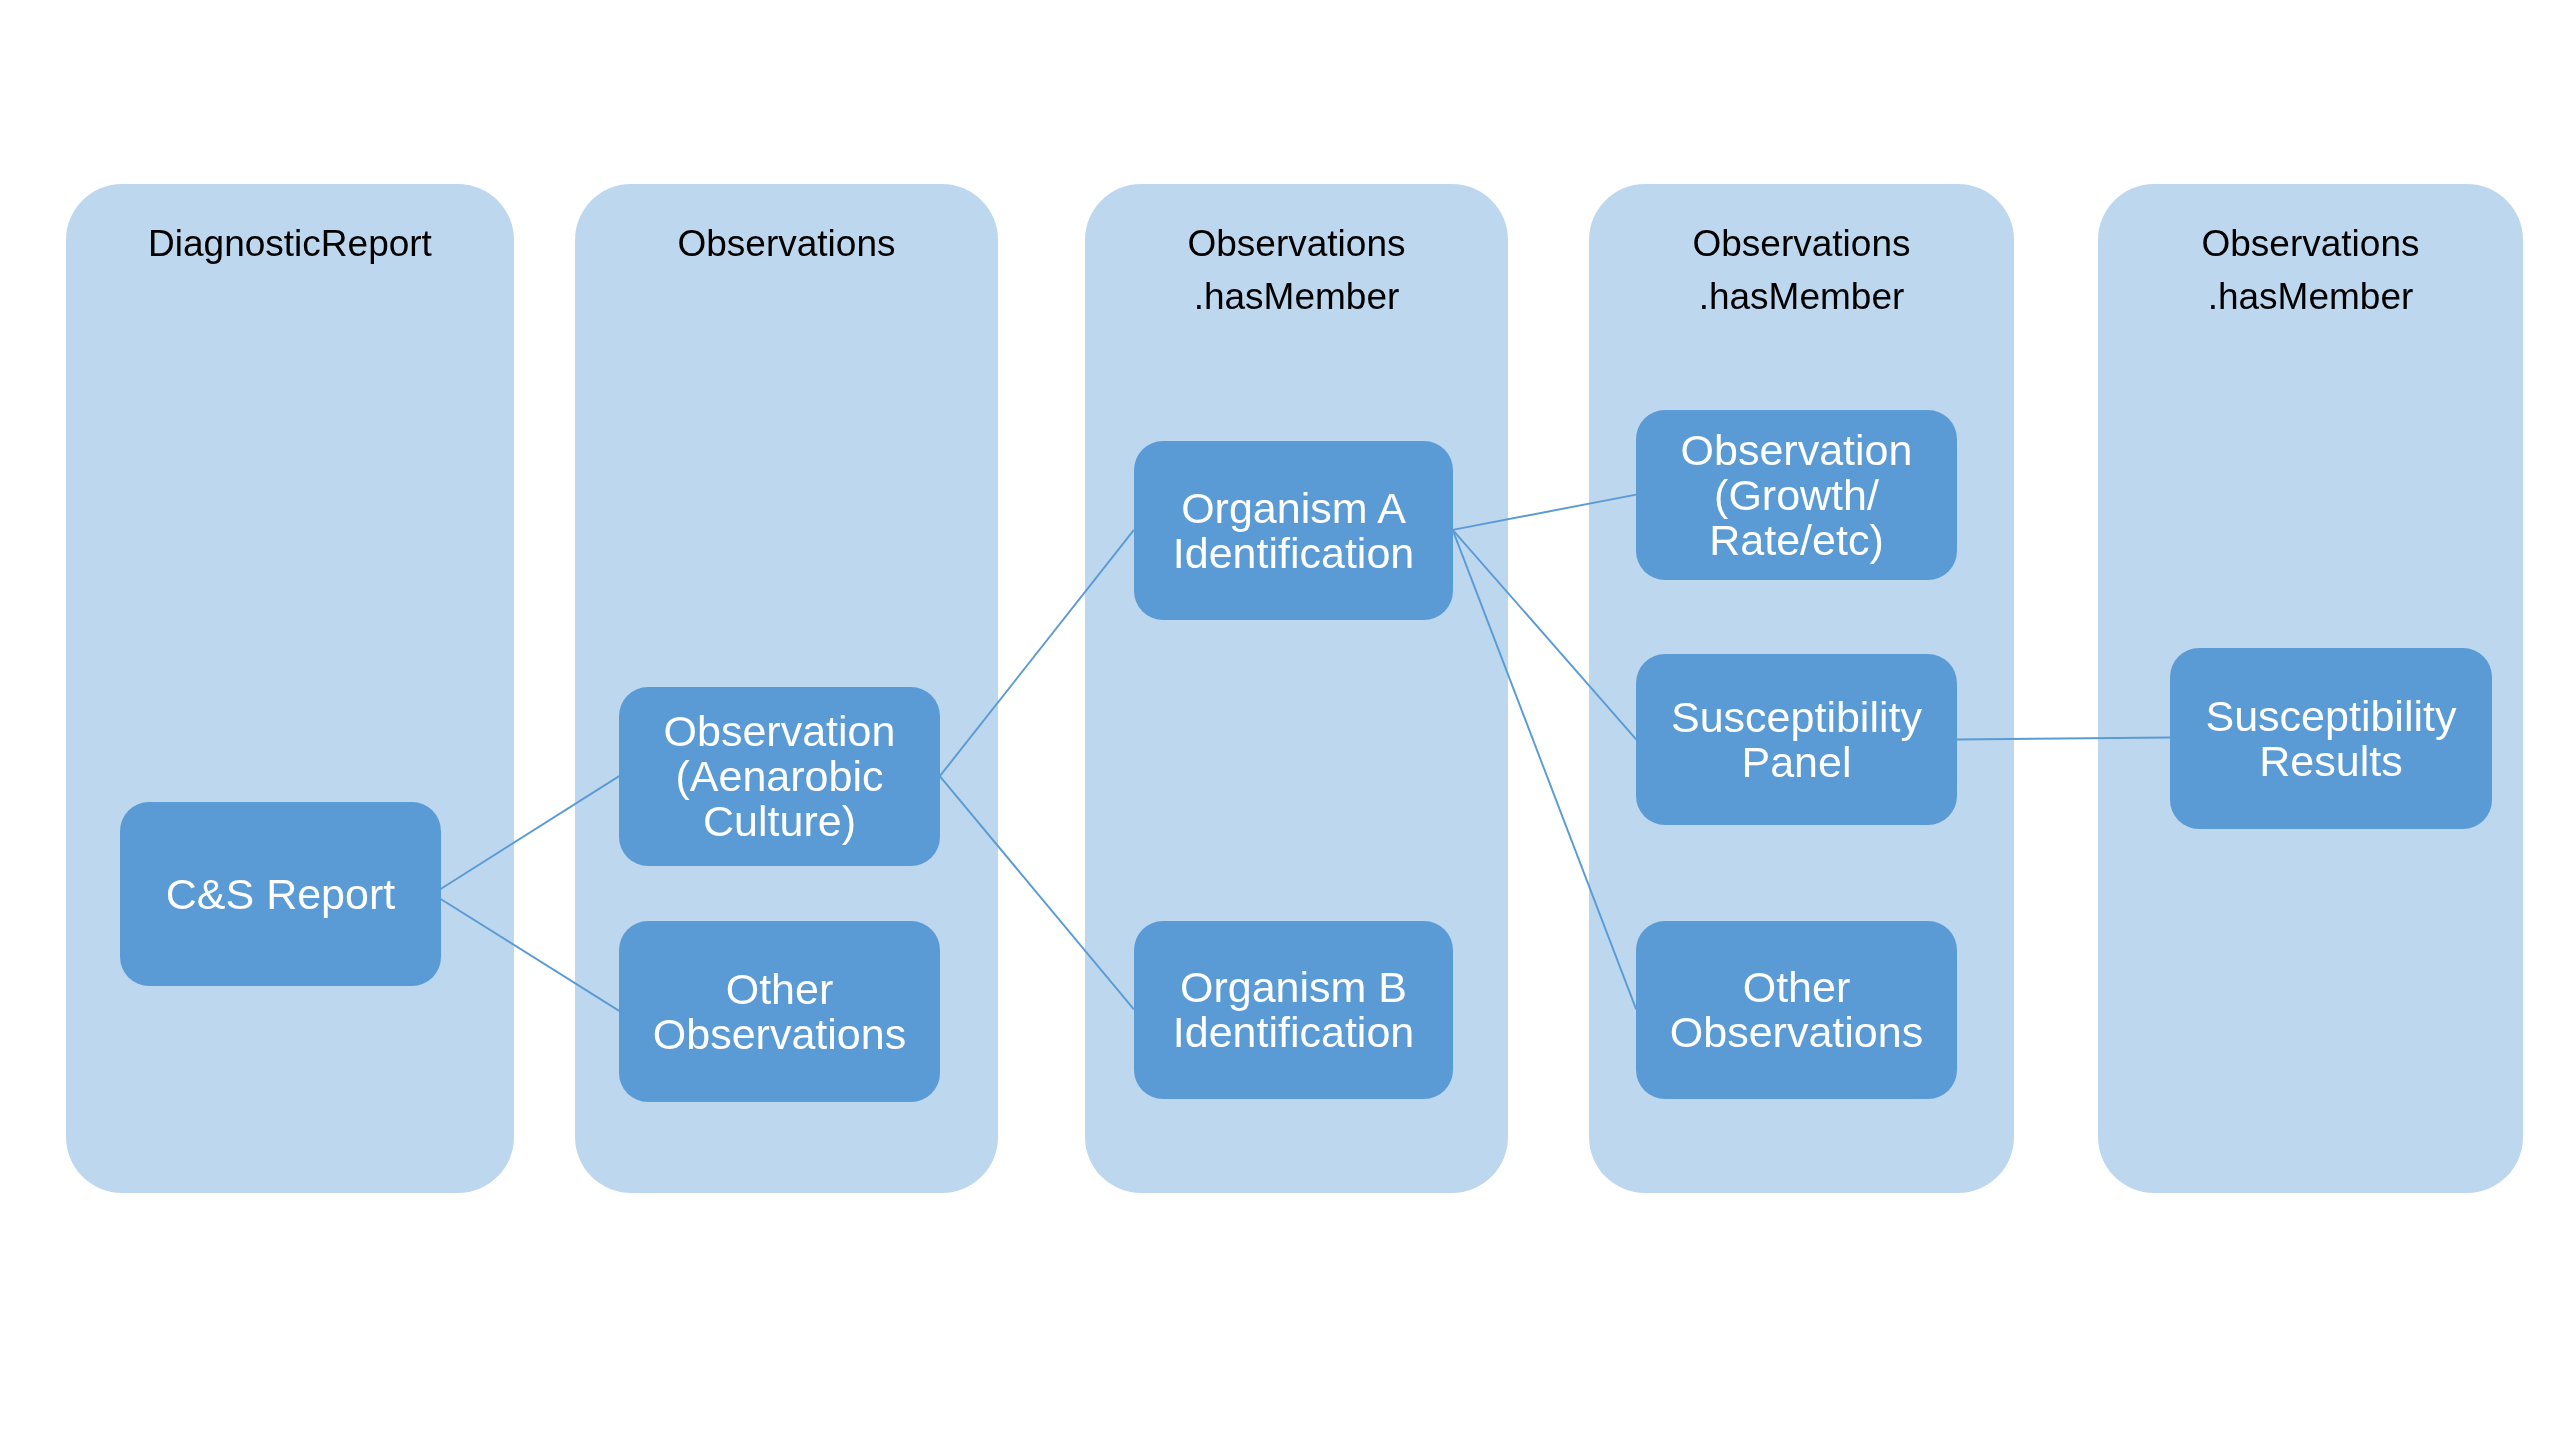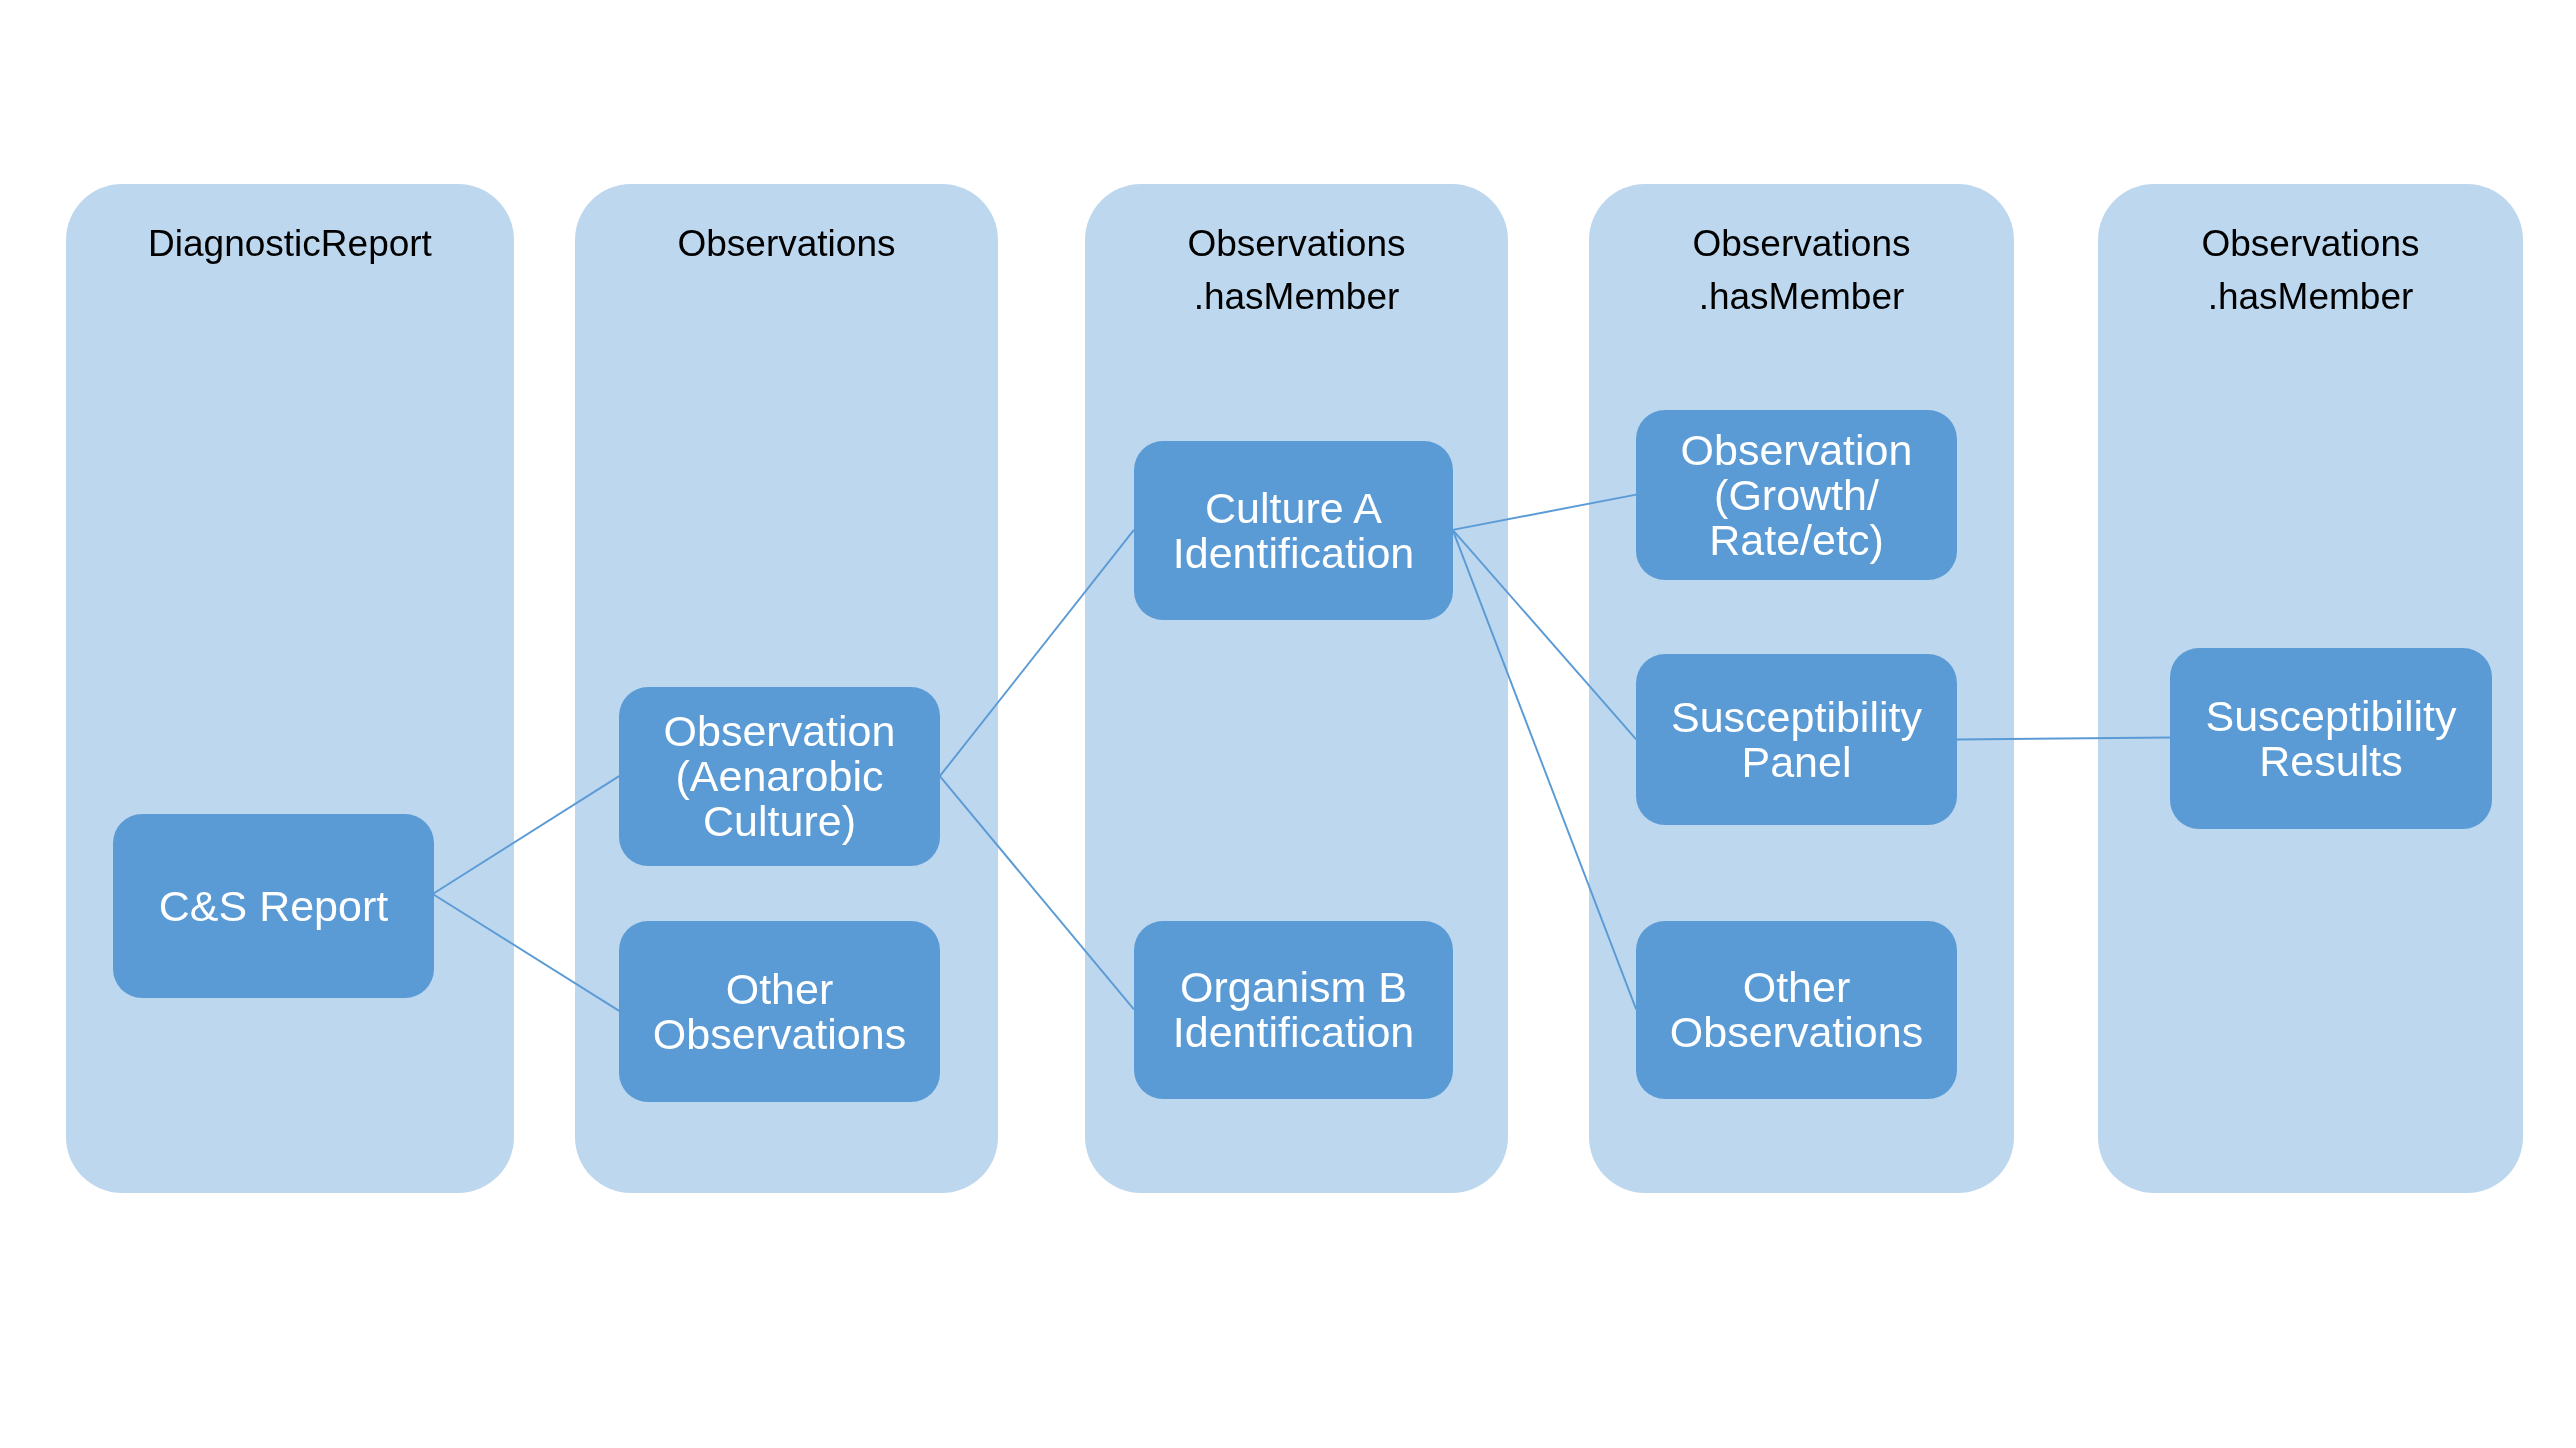--- a/index.html
+++ b/index.html
@@ -59,21 +59,21 @@
     white-space:pre-line;
   }
 </style>
 </head>
 <body>
 
 <div id="canvas">
 
   <div class="column" style="left:66px;top:184px;width:448px;height:1009px;">
     <div class="col-title">DiagnosticReport</div>
-    <div class="node" style="left:47px;top:618px;width:321px;height:184px;margin-top:12px;">
+    <div class="node" style="left:54px;top:618px;width:321px;height:184px;">
       <div class="node-label">C&amp;S Report</div>
     </div>
   </div>
 
   <div class="column" style="left:575px;top:184px;width:423px;height:1009px;">
     <div class="col-title">Observations</div>
     <div class="node" style="left:44px;top:503px;width:321px;height:179px;">
       <div class="node-label">Observation
 (Aenarobic
 Culture)</div>
@@ -81,21 +81,21 @@
     <div class="node" style="left:44px;top:737px;width:321px;height:181px;">
       <div class="node-label">Other
 Observations</div>
     </div>
   </div>
 
   <div class="column" style="left:1085px;top:184px;width:423px;height:1009px;">
     <div class="col-title">Observations
 .hasMember</div>
     <div class="node" style="left:49px;top:257px;width:319px;height:179px;">
-      <div class="node-label">Culture A
+      <div class="node-label">Organism A
 Identification</div>
     </div>
     <div class="node" style="left:49px;top:737px;width:319px;height:178px;">
       <div class="node-label">Organism B
 Identification</div>
     </div>
   </div>
 
   <div class="column" style="left:1589px;top:184px;width:425px;height:1009px;">
     <div class="col-title">Observations

